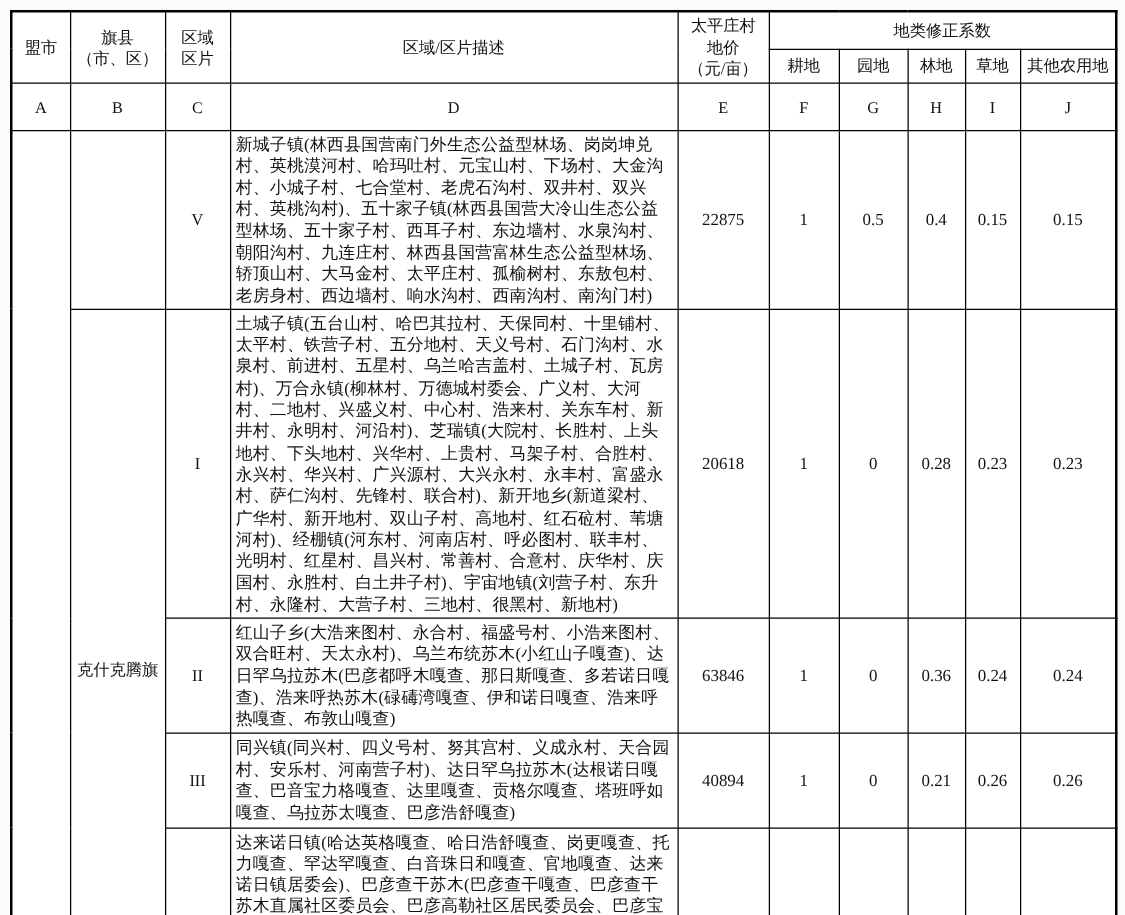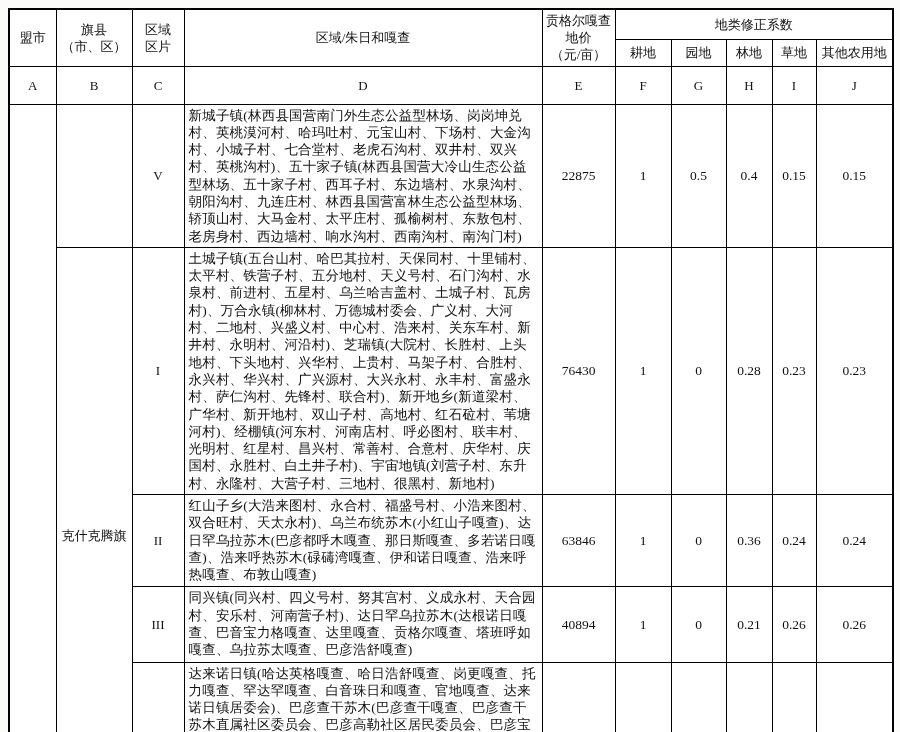--- a/index.html
+++ b/index.html
@@ -36,22 +36,22 @@
     <col style="width:77px">
   </colgroup>
 
   <tbody>
         <tr style="height:30px">
     <th rowspan="2" class="hdr ml">盟市</th>
     <th rowspan="2" class="hdr ml">旗县
 （市、区）</th>
     <th rowspan="2" class="hdr ml">区域
 区片</th>
-    <th rowspan="2" class="hdr">区域/朱日和嘎查</th>
-    <th rowspan="2" class="hdr ml">贡格尔嘎查
+    <th rowspan="2" class="hdr">区域/区片描述</th>
+    <th rowspan="2" class="hdr ml">太平庄村
 地价
 （元/亩）</th>
     <th colspan="5" class="hdr">地类修正系数</th>
   </tr>
   <tr style="height:27px">
     <th class="hdr">耕地</th>
     <th class="hdr">园地</th>
     <th class="hdr">林地</th>
     <th class="hdr">草地</th>
     <th class="hdr">其他农用地</th>
@@ -80,21 +80,21 @@
     <td class="num">0.5</td>
     <td class="num">0.4</td>
     <td class="num">0.15</td>
     <td class="num">0.15</td>
   </tr>
 
   <tr style="height:200px">
     <td rowspan="4" class="c">克什克腾旗</td>
     <td class="c">I</td>
     <td class="desc">土城子镇(五台山村、哈巴其拉村、天保同村、十里铺村、太平村、铁营子村、五分地村、天义号村、石门沟村、水泉村、前进村、五星村、乌兰哈吉盖村、土城子村、瓦房村)、万合永镇(柳林村、万德城村委会、广义村、大河村、二地村、兴盛义村、中心村、浩来村、关东车村、新井村、永明村、河沿村)、芝瑞镇(大院村、长胜村、上头地村、下头地村、兴华村、上贵村、马架子村、合胜村、永兴村、华兴村、广兴源村、大兴永村、永丰村、富盛永村、萨仁沟村、先锋村、联合村)、新开地乡(新道梁村、广华村、新开地村、双山子村、高地村、红石砬村、苇塘河村)、经棚镇(河东村、河南店村、呼必图村、联丰村、光明村、红星村、昌兴村、常善村、合意村、庆华村、庆国村、永胜村、白土井子村)、宇宙地镇(刘营子村、东升村、永隆村、大营子村、三地村、很黑村、新地村)</td>
-    <td class="num">76430</td>
+    <td class="num">20618</td>
     <td class="num">1</td>
     <td class="num">0</td>
     <td class="num">0.28</td>
     <td class="num">0.23</td>
     <td class="num">0.23</td>
   </tr>
 
   <tr style="height:75px">
     <td class="c">II</td>
     <td class="desc">红山子乡(大浩来图村、永合村、福盛号村、小浩来图村、双合旺村、天太永村)、乌兰布统苏木(小红山子嘎查)、达日罕乌拉苏木(巴彦都呼木嘎查、那日斯嘎查、多若诺日嘎查)、浩来呼热苏木(碌碡湾嘎查、伊和诺日嘎查、浩来呼热嘎查、布敦山嘎查)</td>

